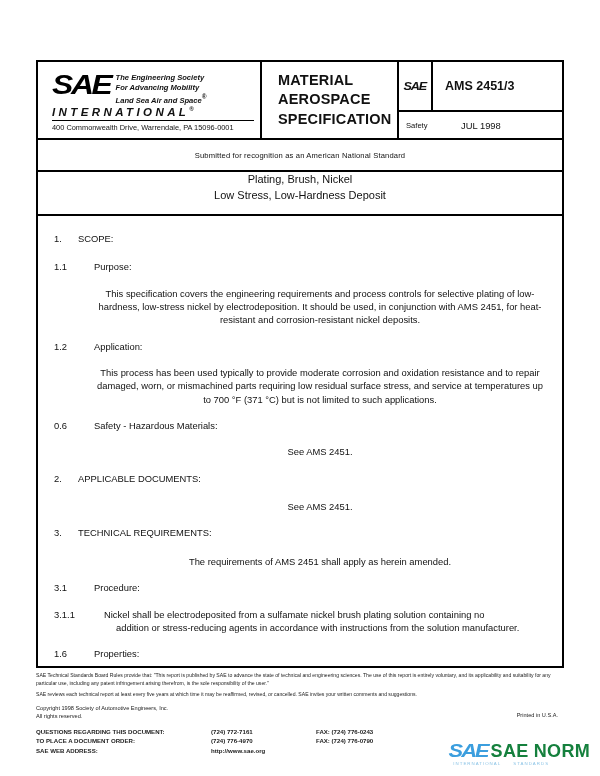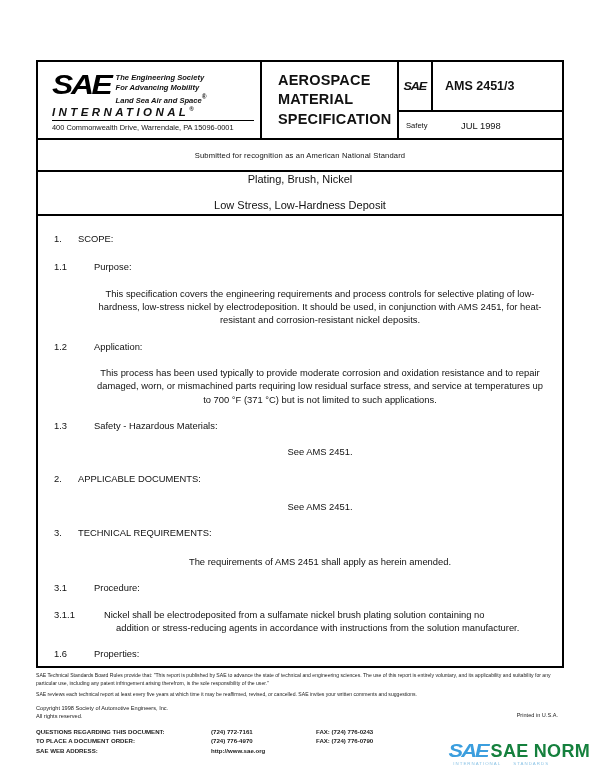--- a/index.html
+++ b/index.html
@@ -167,21 +167,21 @@
   }
 
   
   .title-band {
     height: 44px;
     border-bottom: 2px solid #000;
     box-sizing: border-box;
     display: flex;
     flex-direction: column;
     align-items: center;
-    justify-content: space-between;
+    justify-content: flex-start;
   }
   .title-band div {
     font-size: 11px;
     line-height: 1.45;
   }
 
   
   .doc-body {
     padding: 16px 16px 0 16px;
     font-size: 9.4px;
@@ -299,22 +299,22 @@
           <span>The Engineering Society</span><br>
           <span>For Advancing Mobility</span><br>
           <span>Land Sea Air and Space</span><sup>®</sup>
         </span>
       </div>
       <div class="sae-intl"><span>INTERNATIONAL</span><sup>®</sup></div>
       <div class="sae-addr">400 Commonwealth Drive, Warrendale, PA 15096-0001</div>
     </div>
 
     <div class="mh-title">
+      <div>MATERIAL</div>
       <div>AEROSPACE</div>
-      <div>MATERIAL</div>
       <div>SPECIFICATION</div>
     </div>
 
     <div class="mh-right">
       <div class="mh-num-row">
         <div class="mh-sae-badge">
           <span class="badge-mark">SAE</span>
         </div>
         <div class="mh-doc-no">AMS 2451/3</div>
       </div>
@@ -347,21 +347,21 @@
     </div>
     <div class="para">This specification covers the engineering requirements and process controls for selective plating of low-hardness, low-stress nickel by electrodeposition.  It should be used, in conjunction with AMS 2451, for heat-resistant and corrosion-resistant nickel deposits.</div>
 
     <div class="blk">
       <span class="num">1.2</span>
       <span class="txt">Application:</span>
     </div>
     <div class="para">This process has been used typically to provide moderate corrosion and oxidation resistance and to repair damaged, worn, or mismachined parts requiring low residual surface stress, and service at temperatures up to 700 °F (371 °C) but is not limited to such applications.</div>
 
     <div class="blk">
-      <span class="num">1.3</span>
+      <span class="num">0.6</span>
       <span class="txt">Safety - Hazardous Materials:</span>
     </div>
     <div class="para">See AMS 2451.</div>
 
     <div class="blk head">
       <span class="num">2.</span>
       <span class="txt">APPLICABLE DOCUMENTS:</span>
     </div>
     <div class="para">See AMS 2451.</div>
 

